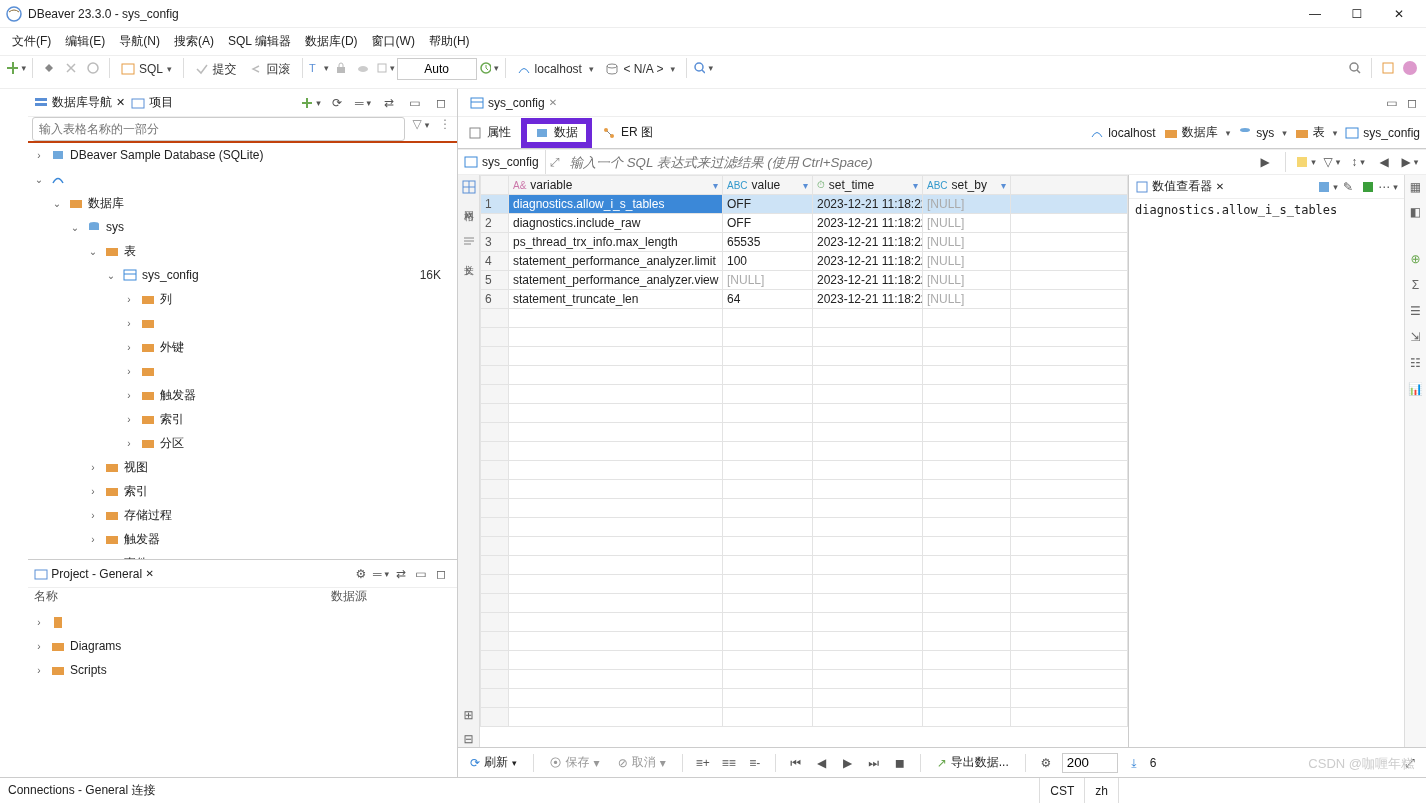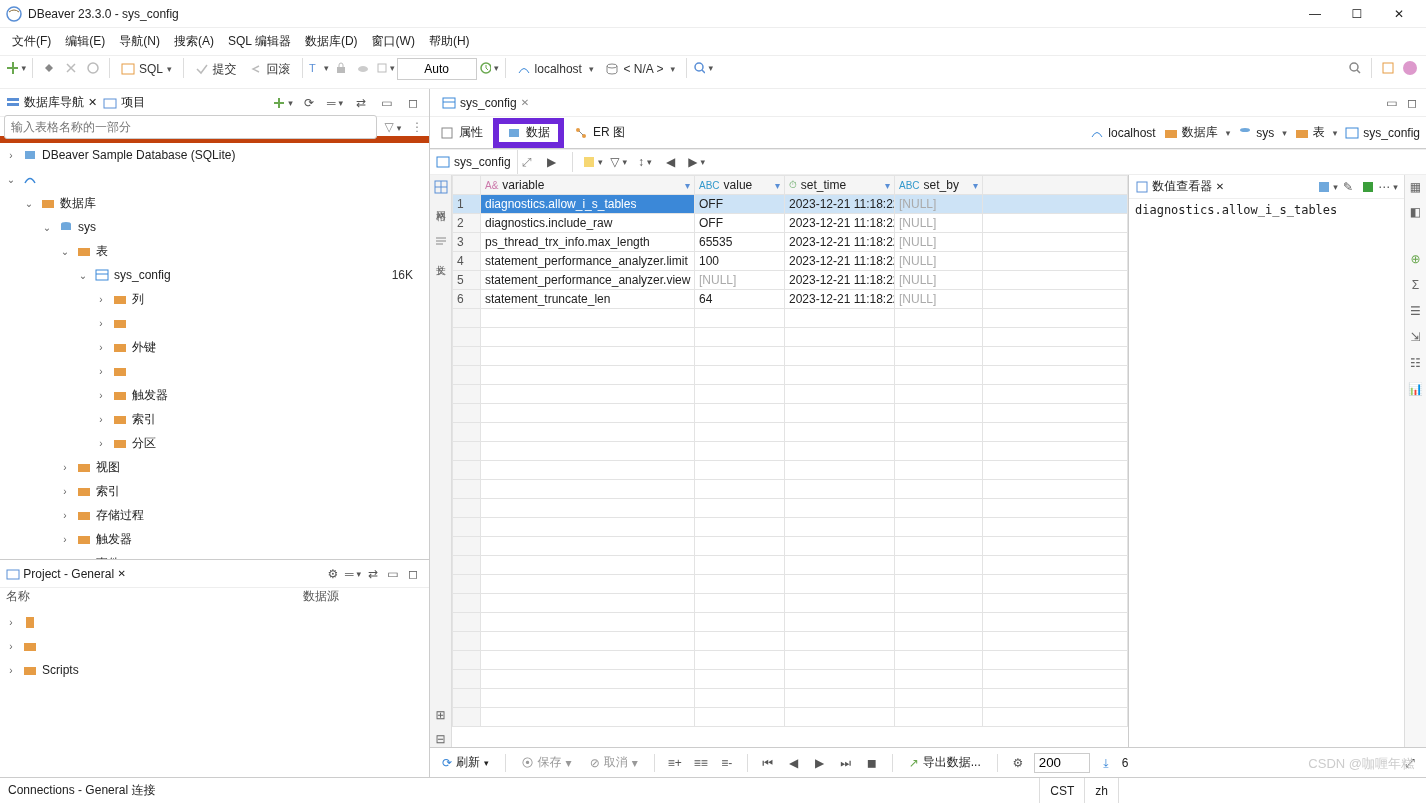--- a/index.html
+++ b/index.html
@@ -12,27 +12,27 @@
 .menubar .mitem { padding:3px 6px; }
 .toolbar { display:flex; gap:2px; padding:2px 6px; border-top:1px solid #eee; border-bottom:1px solid #eee; background:#fff; height:34px;}
 .tbtn { width:20px; height:20px; display:inline-flex; align-items:center; justify-content:center; border-radius:2px; color:#555;}
 .sep { width:1px; height:20px; background:#ddd; margin:0 4px;}
 .drop::after{content:"▾"; font-size:9px; color:#555; margin-left:3px;}
 .combo { display:flex; align-items:center; gap:4px; height:22px; padding:0 5px;}
 .combo span{color:#333;}
 .combo .ico { width:14px; height:14px; display:inline-block;}
 input.autobox { width:80px; height:22px; border:1px solid #ccc; text-align:center; font-size:12px;}
 
-.workspace { flex:1; display:flex; min-height:0;}
+.workspace { flex:1; display:flex; min-height:0;margin-left:28px;}
 .left-pane { width:430px; display:flex; flex-direction:column; border-right:1px solid #ccc;}
 .nav-header{ display:flex; align-items:center; gap:6px; padding:3px 6px; border-bottom:1px solid #eee; height:28px;}
 .nav-header .title{display:flex; align-items:center; gap:4px; font-weight:normal;}
 .nav-header .close{font-size:11px;}
 .nav-header .spacer{flex:1;}
-.filter-row{display:flex; align-items:center; height:26px; border-bottom:7px solid #c2410c;}
+.filter-row{display:flex; align-items:flex-start; height:26px; border-bottom:2px solid #c2410c;}
 .filter-row input{flex:1; height:24px; border:1px solid #ccc; border-radius:3px; margin:0 4px; padding:0 6px; font-size:12px; color:#999;}
 .filter-icn{width:24px; text-align:center; color:#888;}
 .tree { flex:1; overflow:auto; position:relative;}
 .tree-row { display:flex; align-items:center; height:24px; padding-right:10px;}
 .tw { width:14px; height:14px; display:inline-flex; align-items:center; justify-content:center; color:#666; font-size:10px;}
 .tic{ width:16px; height:16px; display:inline-flex; align-items:center; justify-content:center; margin:0 4px;}
 .tlabel{flex:1; white-space:nowrap;}
 .subtle{color:#888; font-style:italic;}
 .tsize{color:#333; margin-right:6px;}
 .ind{display:inline-block;}
@@ -509,20 +509,21 @@
             </span>
           </div>
         <div class="tree-row">
             <span class="ind" style="width:4px;"></span>
             <span class="tw">›</span>
             <span class="tic folder">
               <svg width="14" height="14">
                 <rect x="1" y="4" width="12" height="8" fill="#e69c45"></rect>
               </svg>
             </span>
+            <span class="tlabel">Diagrams</span>
           </div>
         <div class="tree-row">
             <span class="ind" style="width:4px;"></span>
             <span class="tw">›</span>
             <span class="tic folder">
               <svg width="14" height="14">
                 <rect x="1" y="4" width="12" height="8" fill="#e69c45"></rect>
               </svg>
             </span>
             <span class="tlabel">Scripts</span>
@@ -623,20 +624,21 @@
     <div class="sql-row">
       <div class="sql-label">
           <span>
             <svg width="14" height="14">
               <rect x="1" y="2" width="12" height="10" fill="none" stroke="#3b88d8"></rect>
             </svg>
           </span>
           <span>sys_config</span>
         </div>
       <div class="sql-expand tbtn">⤢</div>
+      <input class="sql-input" placeholder="输入一个 SQL 表达式来过滤结果 (使用 Ctrl+Space)" style="">
       <div class="sql-icons">
         <div class="tbtn">▶</div>
         <div class="sep"></div>
         <div class="tbtn drop">
             <svg width="12" height="12">
               <rect x="1" y="1" width="10" height="10" fill="#f6d773"></rect>
             </svg>
           </div>
         <div class="tbtn drop">▽</div>
         <div class="tbtn drop">↕</div>

